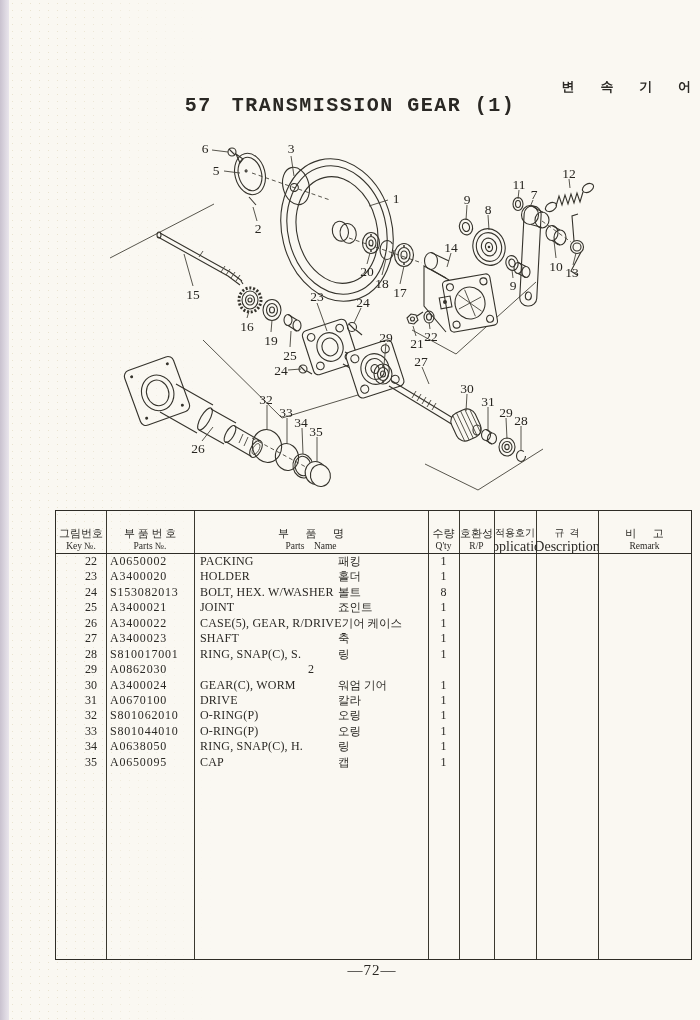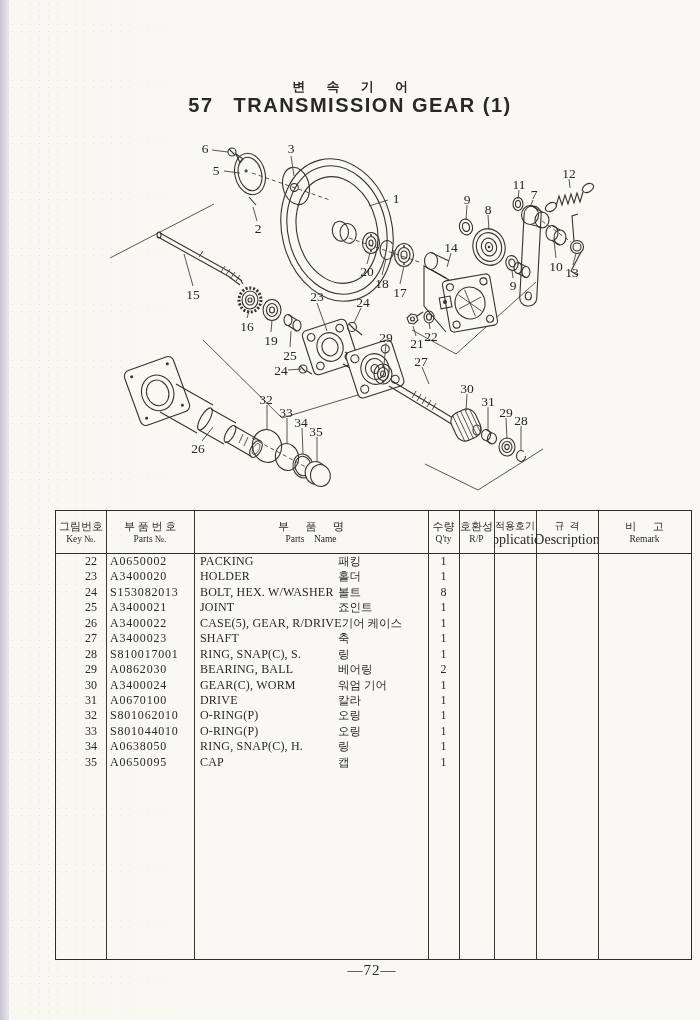--- a/index.html
+++ b/index.html
@@ -14,28 +14,28 @@
     background:linear-gradient(90deg,#c9c2cf,#ddd8e1 60%,#e9e5ec);
   }
   .scan-noise{
     position:absolute;left:8px;top:0;width:230px;height:100%;
     background-image:radial-gradient(#cfc39a 0.7px,transparent 0.9px);
     background-size:9px 7px;opacity:.38;pointer-events:none;
     -webkit-mask-image:linear-gradient(90deg,#000 0%,#000 25%,transparent 90%);
     mask-image:linear-gradient(90deg,#000 0%,#000 25%,transparent 90%);
   }
   .title-ko{
-    position:absolute;left:0;top:78px;width:100%;text-align:center;
-    font-family:Liberation Serif, serif;
+    position:absolute;left:0;top:78px;width:100%;text-align:right;
+    font-family:Liberation Mono, monospace;
     font-size:13px;letter-spacing:9px;text-indent:9px;font-weight:bold;
   }
   .title-main{
     position:absolute;left:0;top:94px;width:100%;
     display:flex;justify-content:center;gap:20px;
-    font-family:Liberation Sans, sans-serif;
+    font-family:Liberation Mono, monospace;
     font-size:20px;font-weight:bold;letter-spacing:1.5px;
   }
   svg.diagram{position:absolute;left:0;top:0;}
   svg.diagram *{vector-effect:non-scaling-stroke;}
   .ln{stroke:#35332c;stroke-width:1.1;fill:none;}
   .thin{stroke:#45433a;stroke-width:0.9;fill:none;}
   .dash{stroke:#45433a;stroke-width:0.9;fill:none;stroke-dasharray:4 3;}
   .teeth{stroke:#35332c;stroke-width:3;fill:none;stroke-dasharray:2 1.8;}
   .solidfill{fill:#faf8f2;stroke:#35332c;stroke-width:1.1;}
   text.callout{
@@ -46,21 +46,21 @@
   .parts-table{
     position:absolute;left:55px;top:510px;width:637px;height:450px;
     border:1.6px solid #2e2c26;box-sizing:border-box;
   }
   .t-verticals div{position:absolute;top:0;bottom:0;width:1.1px;background:#3a382f;}
   .t-head{
     position:relative;height:43px;box-sizing:border-box;
     border-bottom:1.6px solid #2e2c26;
     display:grid;grid-template-columns:50px 88px 234px 31px 35px 42px 62px 1fr;
   }
-  .t-head .hc{display:flex;flex-direction:column;justify-content:center;align-items:center;overflow:hidden;}
+  .t-head .hc{display:flex;flex-direction:column;justify-content:flex-end;align-items:center;overflow:hidden;}
   .t-head .ko{font-size:11px;line-height:14px;white-space:pre;font-family:"Liberation Serif",serif;}
   .t-head .en{font-size:9.5px;line-height:13px;white-space:pre;}
   .t-head .hc.small .ko{font-size:10px;}
   .t-head .hc.small .en{font-size:14px;}
   .t-body{position:relative;height:403px;}
   .trow{
     display:grid;grid-template-columns:50px 88px 234px 31px 35px 42px 62px 1fr;
     height:15.45px;line-height:15.45px;font-size:12px;
   }
   .trow .c{overflow:hidden;white-space:nowrap;}
@@ -565,24 +565,20 @@
         </div>
         <div class="c cq">1</div>
         <div class="c"></div>
         <div class="c"></div>
         <div class="c"></div>
         <div class="c"></div>
       </div>
       <div class="trow">
         <div class="c ck">29</div>
         <div class="c cp">A0862030</div>
-        <div class="c cn">
-          <span class="en">BEARING, BALL</span>
-          <span class="ko">베어링</span>
-        </div>
         <div class="c cq">2</div>
         <div class="c"></div>
         <div class="c"></div>
         <div class="c"></div>
         <div class="c"></div>
       </div>
       <div class="trow">
         <div class="c ck">30</div>
         <div class="c cp">A3400024</div>
         <div class="c cn">

